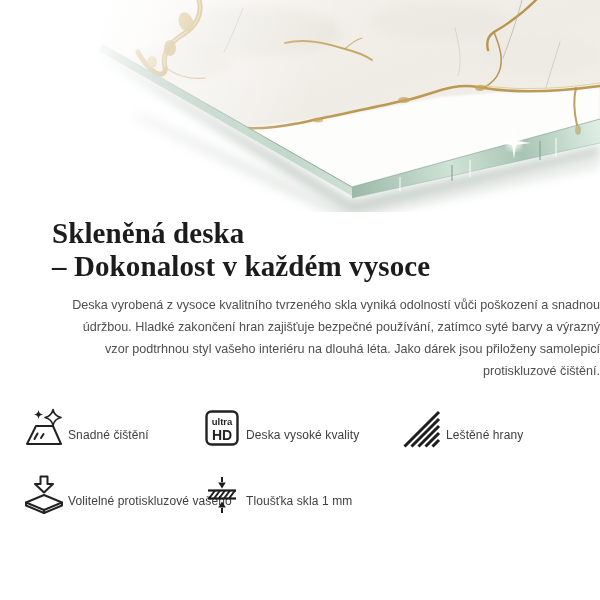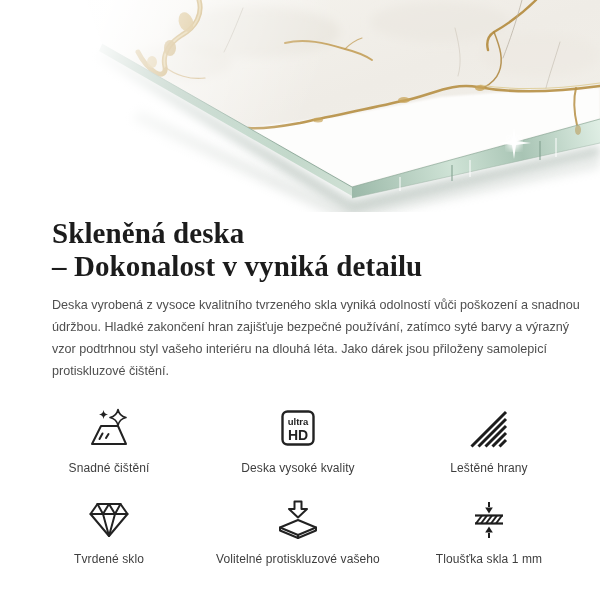--- a/index.html
+++ b/index.html
@@ -10,28 +10,28 @@
   }
   .hero{display:block;width:600px;height:212px;}
   h1{
     margin:5px 0 0 52px;
     font-family:"Liberation Serif","DejaVu Serif",serif;
     font-weight:700;font-size:29px;line-height:33px;color:#1c1c1c;
     letter-spacing:0.1px;
   }
   h1 span{display:block;}
   .para{
-    margin:11px 0 0 52px;color:#4f4f4f;font-size:12.6px;line-height:22px;
+    margin:11px 0 0 52px;color:#4f4f4f;font-size:12.6px;line-height:22px;text-align:right;
   }
   .para div{white-space:nowrap;}
   .features{
     display:grid;grid-template-columns:178px 200px 182px;
     margin:26px 20px 0 20px;row-gap:24px;
   }
-  .feature{display:flex;flex-direction:column;align-items:center;}
+  .feature{display:flex;align-items:center;}
   .icon-wrap{height:42px;display:flex;align-items:flex-end;justify-content:center;}
   .feature-label{
     margin-top:11px;font-size:12px;color:#3e3e3e;letter-spacing:0.1px;
     text-align:center;white-space:nowrap;
   }
   .ic{stroke:#222;stroke-width:2;fill:none;stroke-linejoin:round;stroke-linecap:round;}
 </style>
 </head>
 <body>
 
@@ -128,21 +128,21 @@
   <ellipse cx="578" cy="130" rx="3" ry="5" fill="#b68f44" opacity="0.5"></ellipse>
 
   <circle cx="514" cy="143" r="7" fill="#ffffff" opacity="0.9" filter="url(#b3)"></circle>
   <path d="M514,127 L516,141 L531,143 L516,145 L514,159 L512,145 L497,143 L512,141 Z" fill="#ffffff" opacity="0.95"></path>
 
   <rect x="0" y="0" width="330" height="212" fill="url(#fadeG)"></rect>
 </svg>
 
 <h1>
   <span>Skleněná deska</span>
-  <span>– Dokonalost v vyniká detailu</span>
+  <span>– Dokonalost v každém vysoce</span>
 </h1>
 
 <div class="para">
   <div>Deska vyrobená z vysoce kvalitního tvrzeného skla vyniká odolností vůči poškození a snadnou</div>
   <div>údržbou. Hladké zakončení hran zajišťuje bezpečné používání, zatímco syté barvy a výrazný</div>
   <div>vzor podtrhnou styl vašeho interiéru na dlouhá léta. Jako dárek jsou přiloženy samolepicí</div>
   <div>protiskluzové čištění.</div>
 </div>
 
 <div class="features">
@@ -179,31 +179,20 @@
           <path d="M13.5,38.5 L41,11"></path>
           <path d="M20.5,38.5 L41,18"></path>
           <path d="M27.5,38.5 L41,25"></path>
           <path d="M34.5,38.5 L41,32"></path>
         </g>
       </svg>
     </div>
     <span class="feature-label">Leštěné hrany</span>
   </div>
 
-  <div class="feature">
-    <div class="icon-wrap">
-      <svg width="48" height="42" viewBox="0 0 48 42">
-        <path class="ic" d="M24,37 L5.5,15 L12.5,5 L35.5,5 L42.5,15 Z"></path>
-        <path class="ic" d="M5.5,15 L42.5,15"></path>
-        <path class="ic" d="M12.5,5 L18,15 L24,37 L30,15 L35.5,5"></path>
-        <path class="ic" d="M18,15 L24,5 L30,15"></path>
-      </svg>
-    </div>
-    <span class="feature-label">Tvrdené sklo</span>
-  </div>
 
   <div class="feature">
     <div class="icon-wrap">
       <svg width="48" height="42" viewBox="0 0 48 42">
         <path class="ic" stroke-width="1.8" d="M20.5,2.5 L27.5,2.5 L27.5,10 L33,10 L24,18.5 L15,10 L20.5,10 Z"></path>
         <path class="ic" stroke-width="1.8" d="M6,28.5 L24,21 L42,28.5 L24,36 Z"></path>
         <path class="ic" stroke-width="1.8" d="M6,28.5 L6,31.5 L24,39 L42,31.5 L42,28.5"></path>
         <path class="ic" stroke-width="1.8" d="M24,36 L24,39"></path>
       </svg>
     </div>

